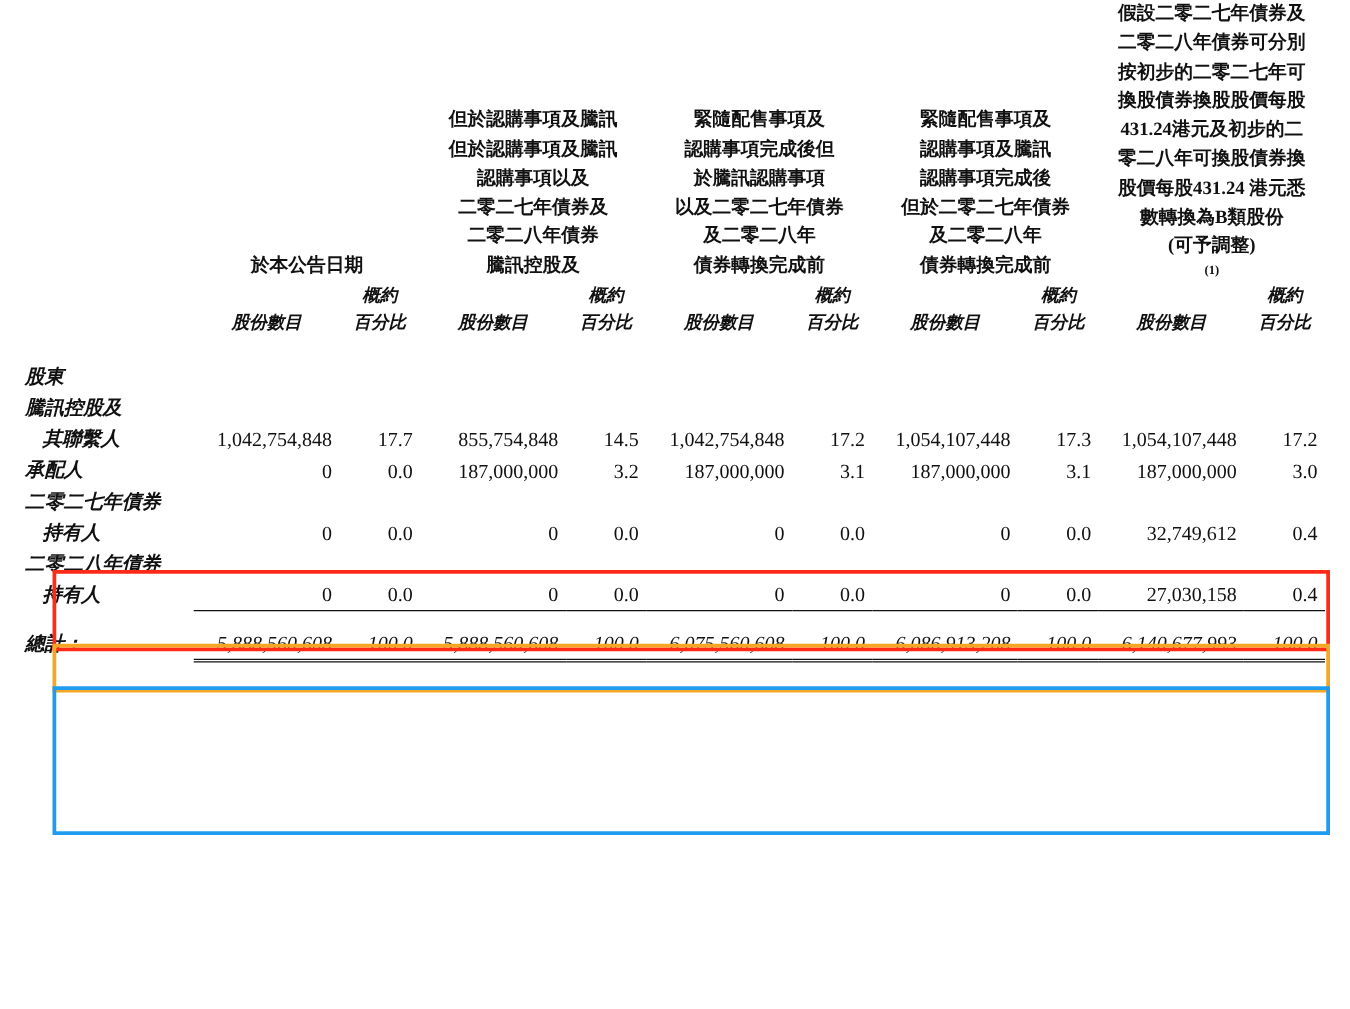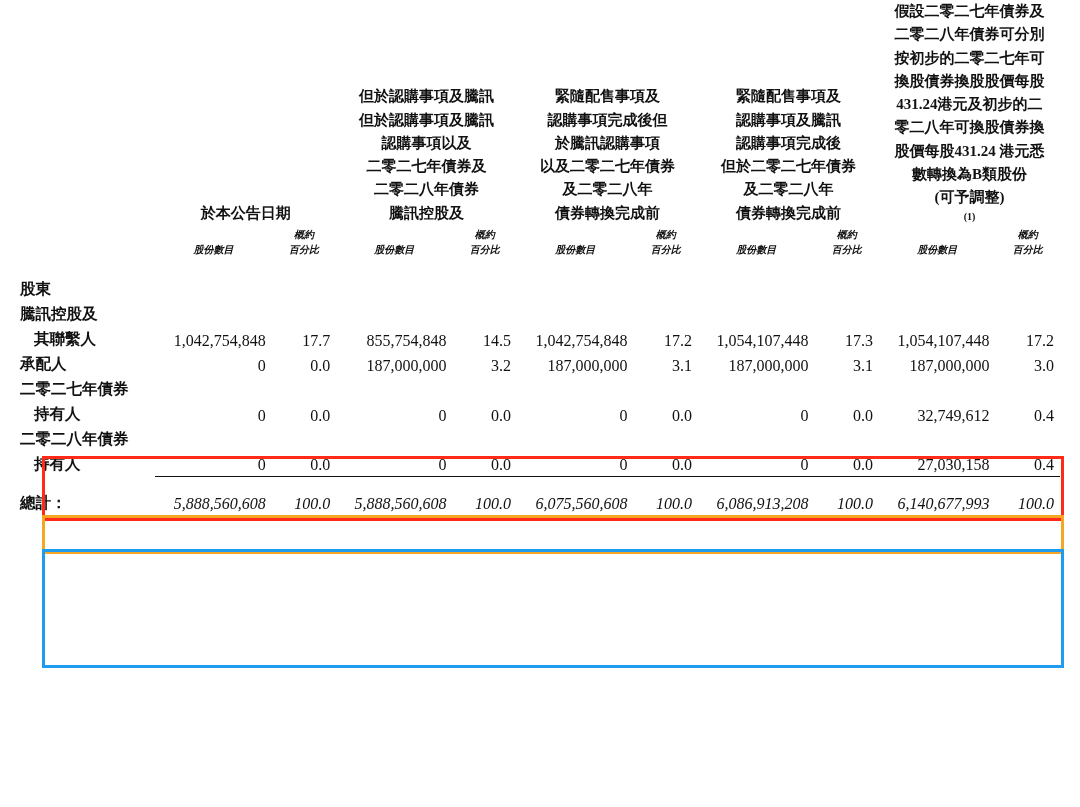--- a/index.html
+++ b/index.html
@@ -31,33 +31,34 @@
     font-size:15px;
     line-height:1.55;
     text-align:center;
     vertical-align:bottom;
     padding-bottom:2px;
   }
   .hdr .lines span{display:block;}
   .sub-it{
     font-style:italic;
     font-weight:bold;
-    font-size:10px;
+    font-size:14px;
     text-align:center;
     line-height:1.5;
     padding-bottom:6px;
   }
   .sub-it span{display:block;}
 
   .row-label{
     font-weight:bold;
     font-size:15.5px;
     text-align:left;
     padding:2px 0 2px 0;
     white-space:nowrap;
+    font-style:italic;
   }
   .row-label.indent{padding-left:14px;margin-top:24px;}
   .num{
     text-align:right;
     font-size:16px;
     padding:2px 6px 2px 0;
     white-space:nowrap;
   }
   .spacer-row td{height:14px;}
 

